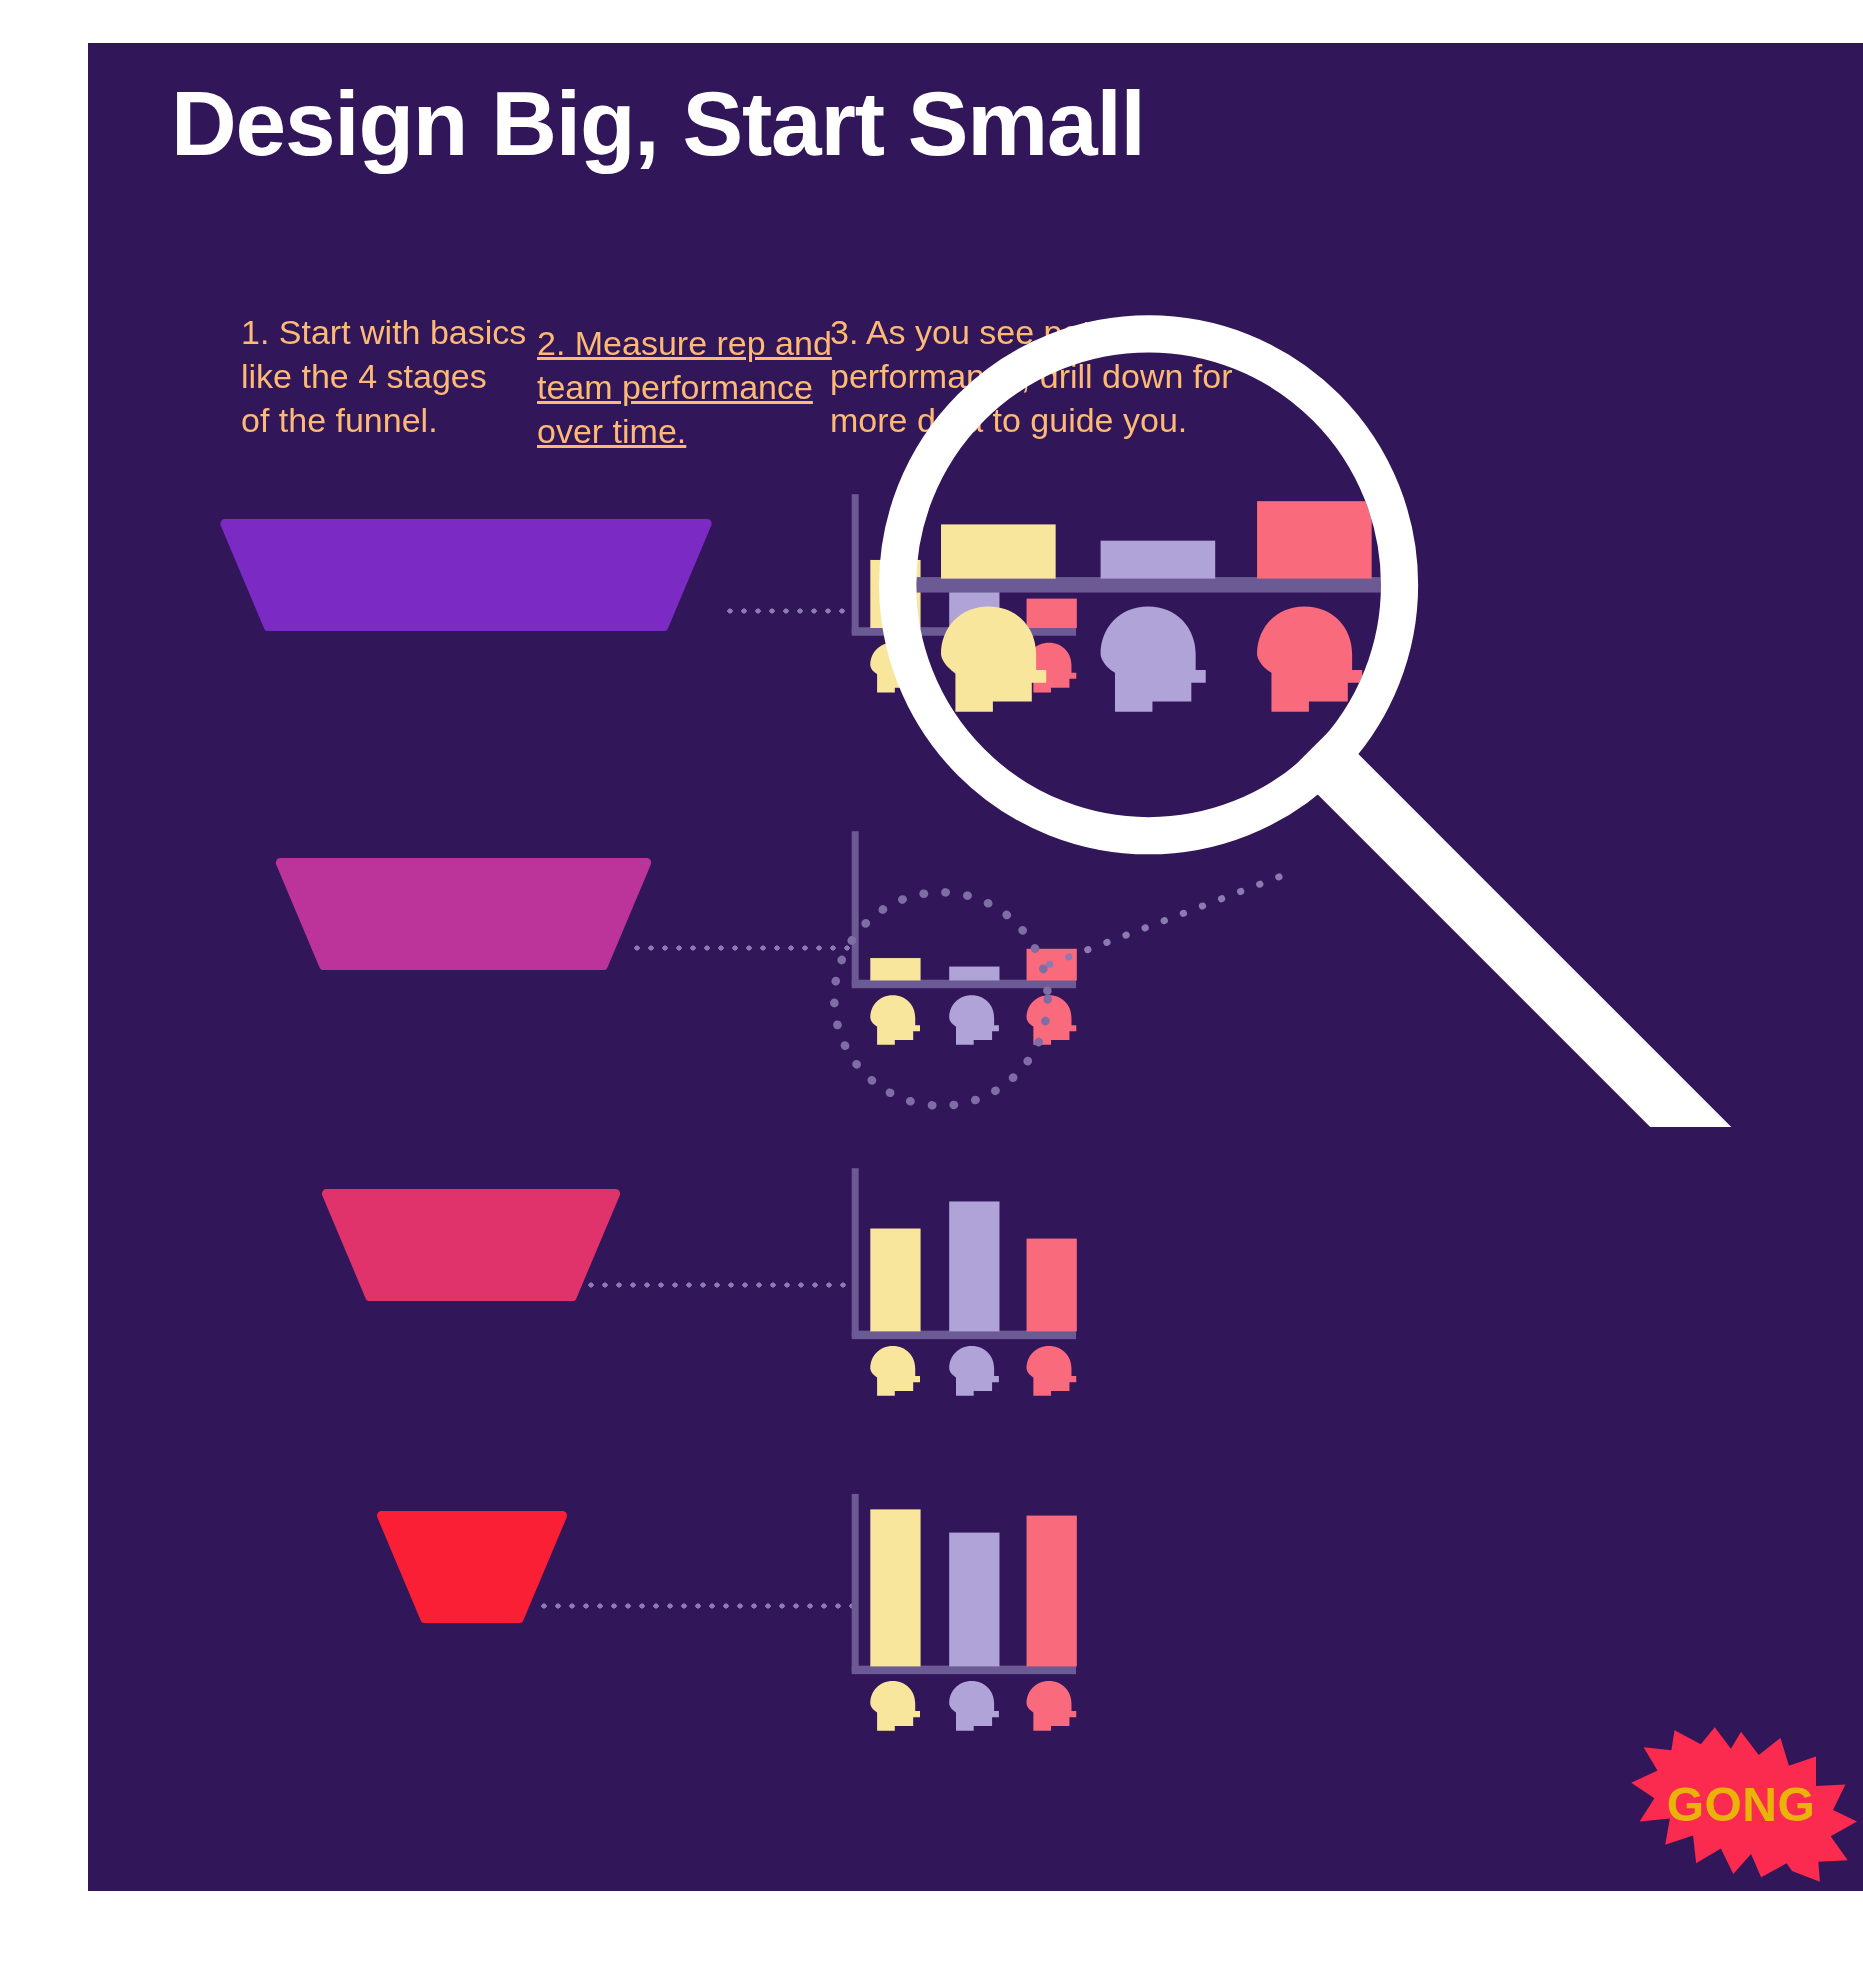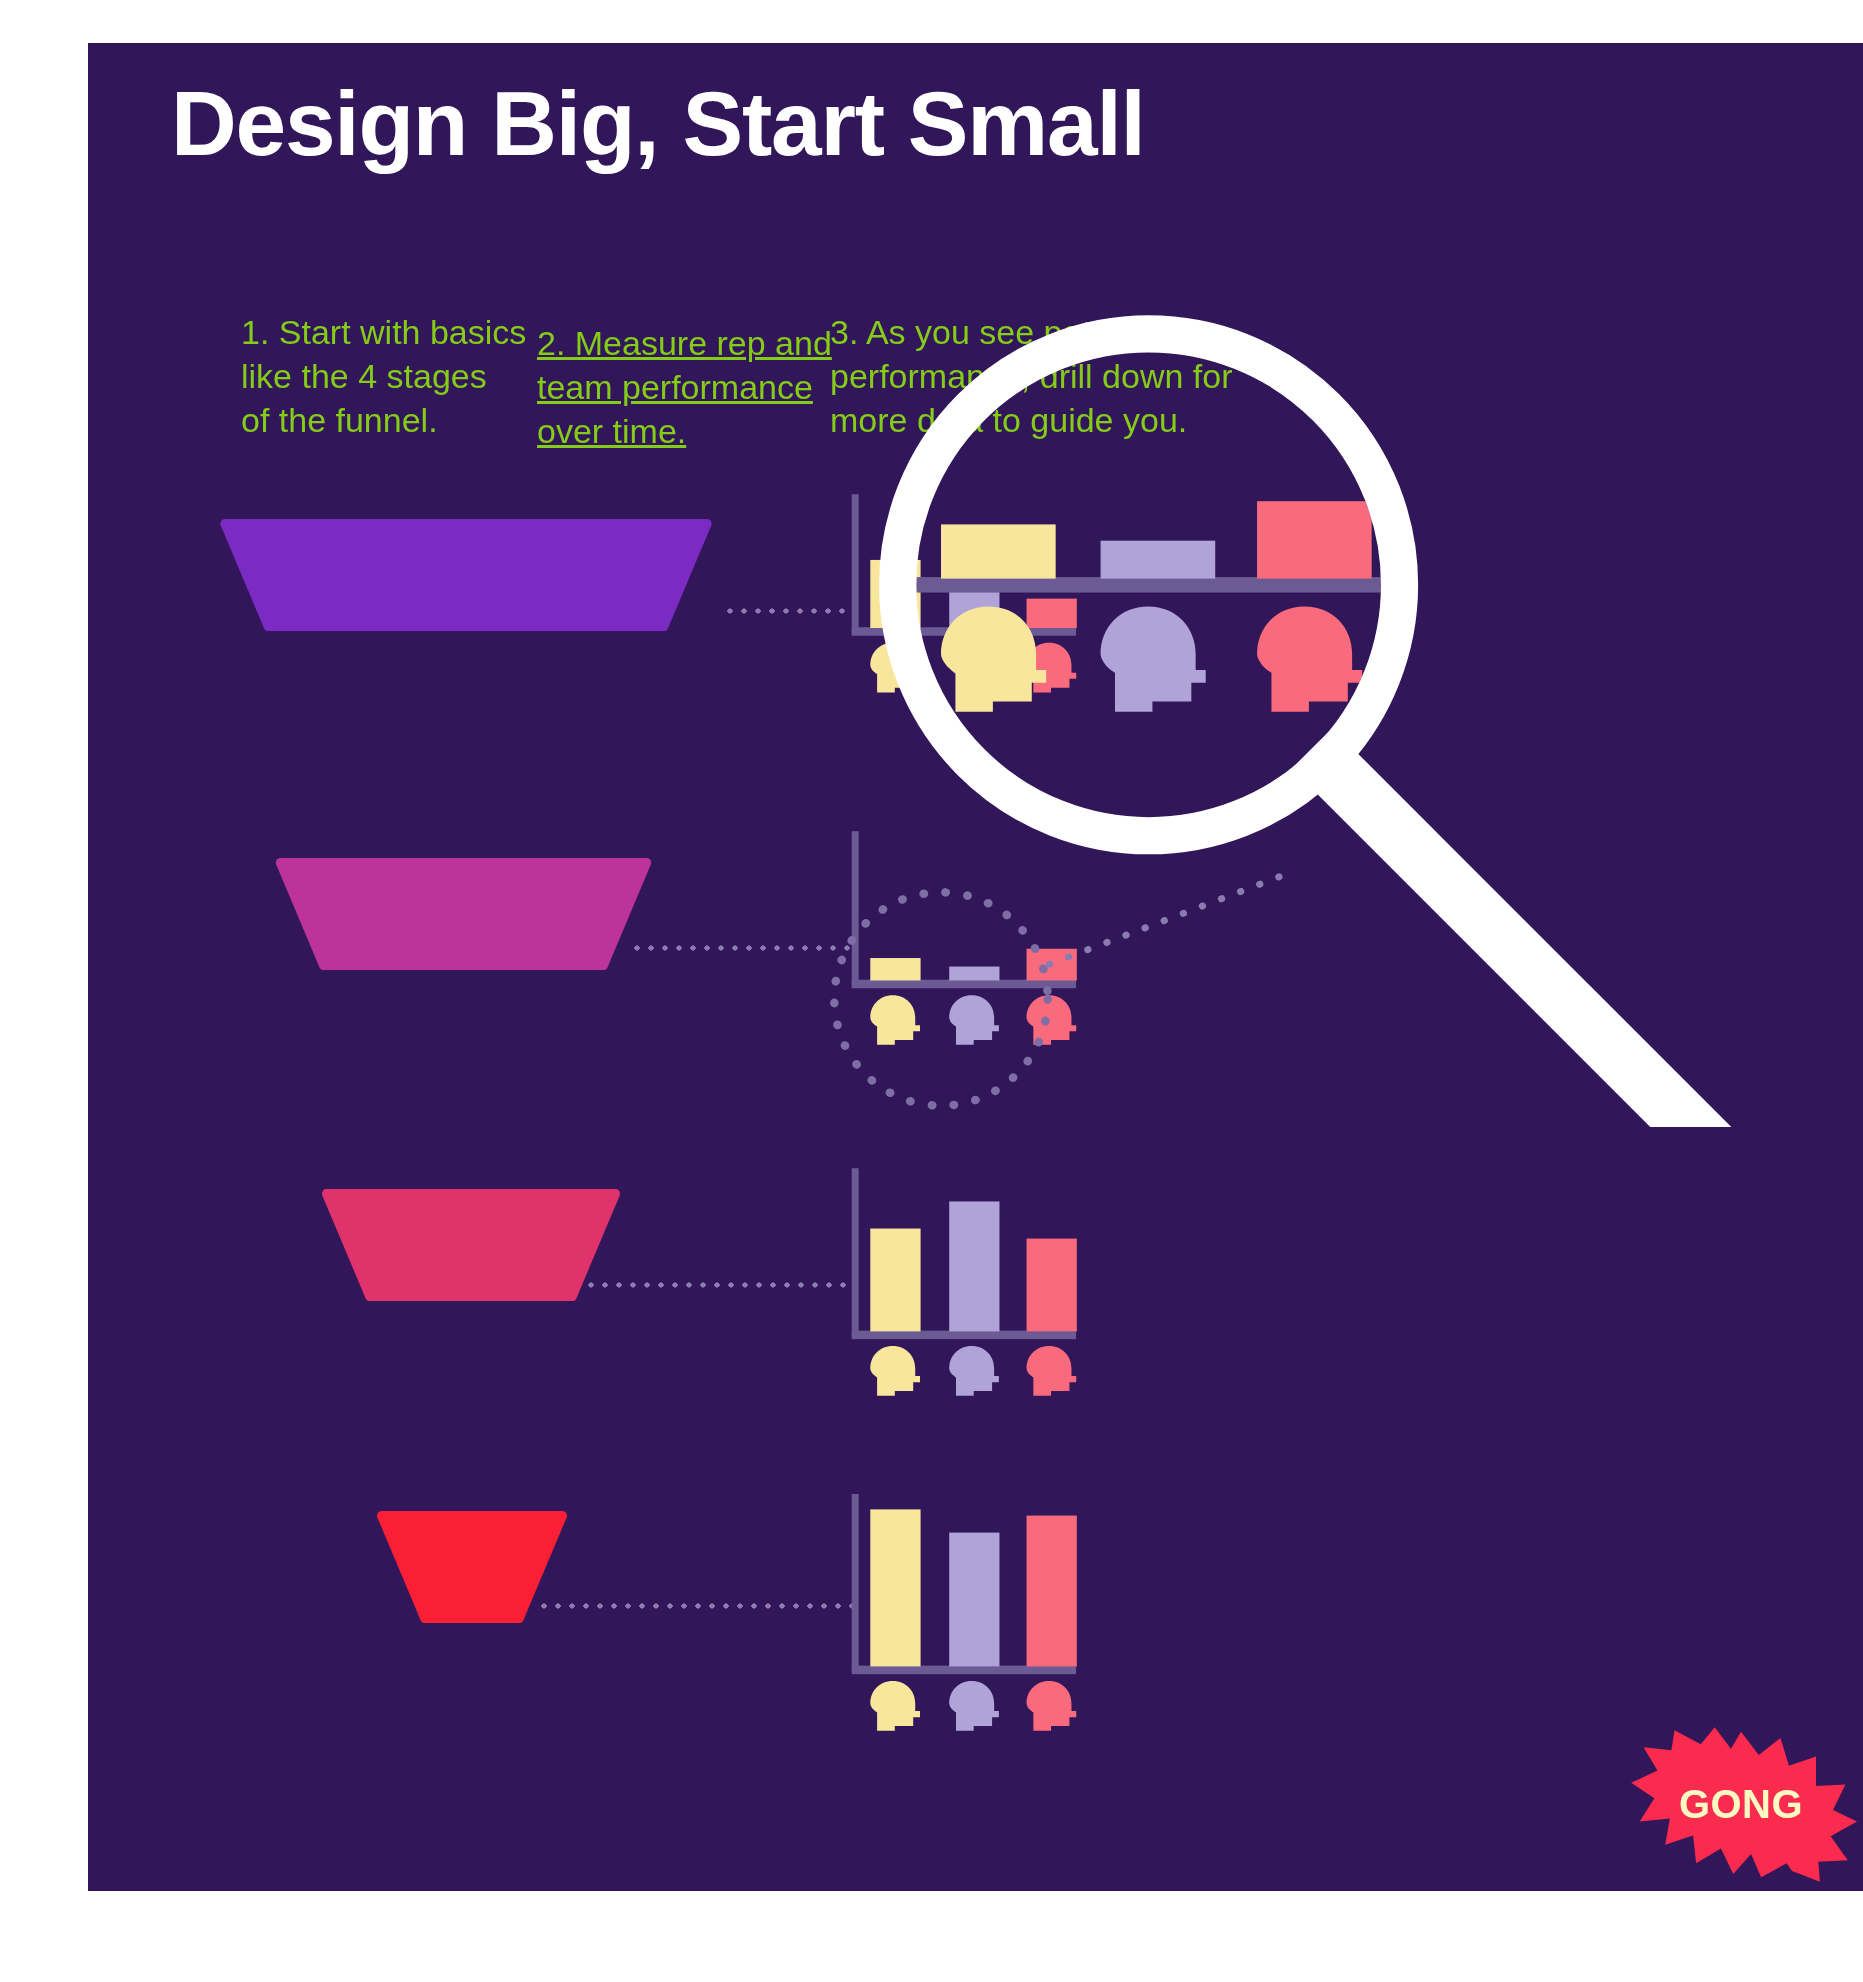--- a/index.html
+++ b/index.html
@@ -37,21 +37,21 @@
     top: 35px;
     font-size: 91px;
     line-height: 1.02;
     font-weight: 700;
     color: #FFFFFF;
     letter-spacing: -1.2px;
     white-space: nowrap;
   }
   .col-head {
     position: absolute;
-    color: #84cc16;
+    color: #fdba74;
     font-size: 34px;
     line-height: 1.30;
     font-weight: 400;
     white-space: pre-line;
   }
   #head1 { left: 153px; top: 267px; width: 403px; }
   #head2 { left: 449px; top: 278px; width: 403px; text-decoration: underline; }
   #head3 { left: 742px; top: 267px; width: 589px; }
 
   
@@ -86,22 +86,22 @@
   
   #gong-logo { position: absolute; left: 1537px; top: 1684px; width: 232px; height: 155px; }
   #gong-logo svg { display: block; }
   #gong-wordmark {
     position: absolute;
     left: 0; top: 0;
     width: 232px; height: 155px;
     display: flex;
     align-items: center;
     justify-content: center;
-    color: #fef9c3;
-    font-size: 40px;
+    color: #eab308;
+    font-size: 48px;
     font-weight: 700;
     letter-spacing: 0.4px;
     font-family: "Liberation Sans", sans-serif;
   }
 </style>
 </head>
 <body>
 
 <div id="stage">
   <div class="panel">

